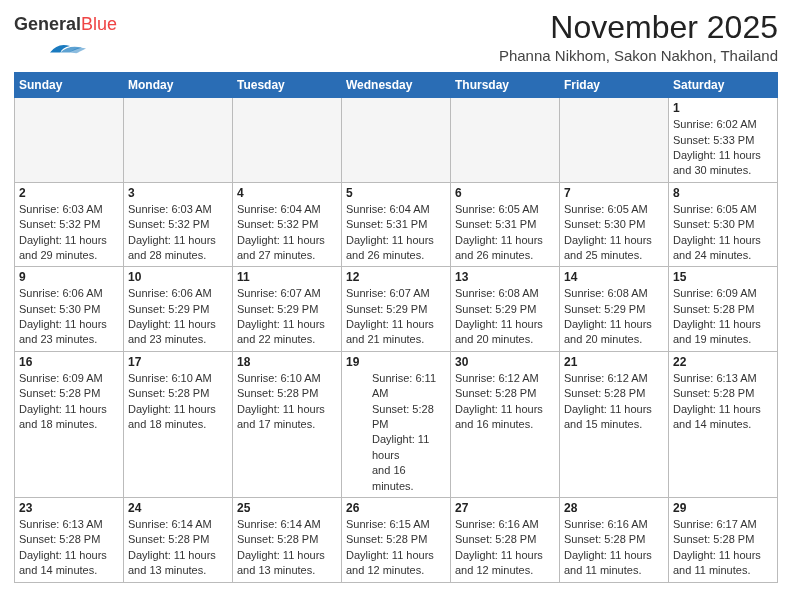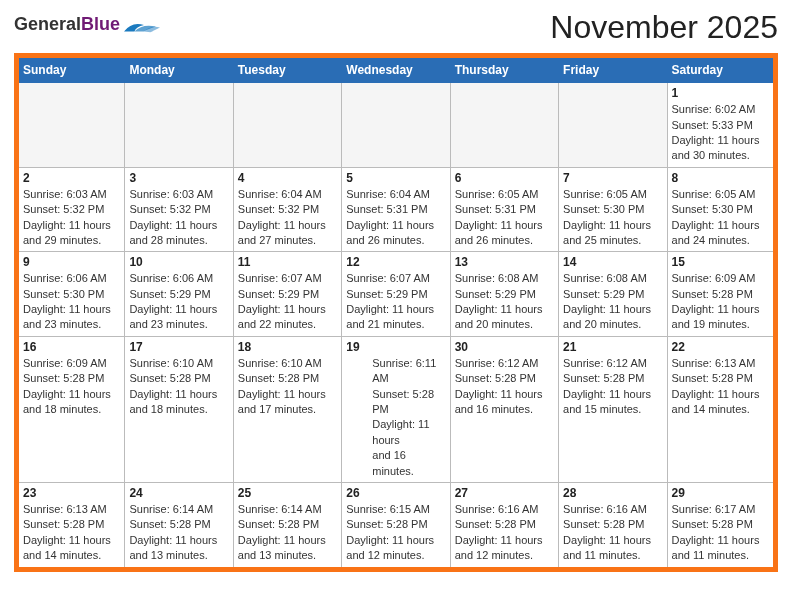--- a/index.html
+++ b/index.html
@@ -17,21 +17,22 @@
       padding: 10px 14px 10px 14px;
     }
     .header-area {
       display: flex;
       align-items: flex-start;
       justify-content: space-between;
       margin-bottom: 8px;
     }
     .logo {
       display: flex;
-      align-items: flex-start;
+      flex-direction: column;
+      align-items: center;
       margin-top: 4px;
     }
     .logo-bird {
       width: 40px;
       height: 22px;
       margin-top: 2px;
     }
     .title-area {
       text-align: right;
     }
@@ -42,21 +43,21 @@
       line-height: 1.1;
     }
     .location-title {
       font-size: 15px;
       color: #444;
       margin-top: 2px;
     }
     .calendar-table {
       width: 100%;
       border-collapse: collapse;
-      border: 5px solid #f97316;
+      border: 1px solid #f97316;
     }
     .calendar-table th {
       background: #2a6db5;
       color: #fff;
       font-size: 12px;
       font-weight: bold;
       padding: 5px 4px;
       text-align: left;
       border: 1px solid #2a6db5;
     }
@@ -90,30 +91,31 @@
     }
   </style>
 </head>
 <body>
 
 <div class="page">
   <div class="header-area">
     <div class="logo">
       <div style="display:flex;align-items:center;">
         <span style="font-size:18px;font-weight:bold;color:#333;">General</span>
-        <span style="font-size:18px;font-weight:bold;color:#701a75;">Blue</span>
+        <span style="font-size:18px;font-weight:normal;color:#ef4444;">Blue</span>
       </div>
       <svg class="logo-bird" viewBox="0 0 50 25">
         <path d="M5,18 Q15,5 30,10 Q20,12 18,18 Z" fill="#1a7abf"></path>
         <path d="M18,18 Q28,8 45,12 Q35,15 30,18 Z" fill="#1a7abf" opacity="0.7"></path>
         <path d="M30,18 Q38,10 50,13 Q42,17 38,19 Z" fill="#1a7abf" opacity="0.5"></path>
       </svg>
     </div>
     <div class="title-area">
       <div class="month-title">November 2025</div>
+      <div class="location-title">Phanna Nikhom, Sakon Nakhon, Thailand</div>
     </div>
   </div>
 
   <table class="calendar-table">
     <thead>
       <tr>
         <th>Sunday</th>
         <th>Monday</th>
         <th>Tuesday</th>
         <th>Wednesday</th>

